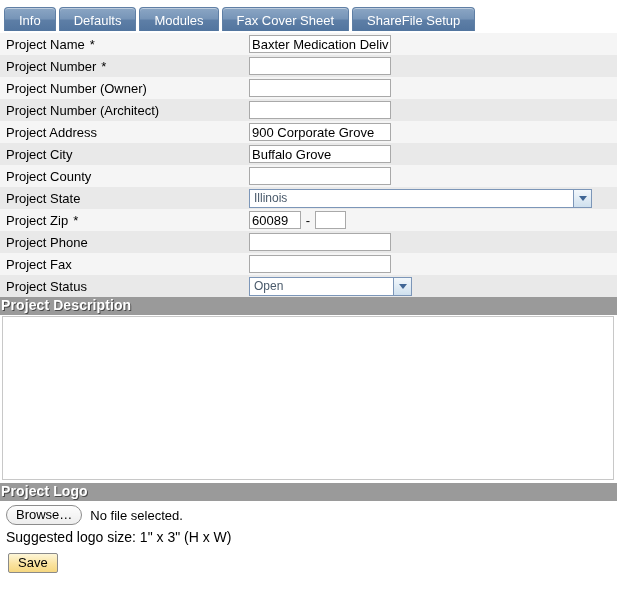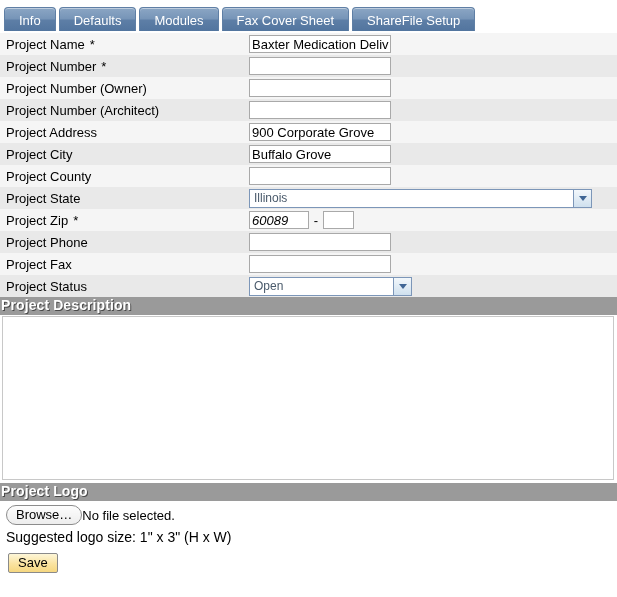--- a/index.html
+++ b/index.html
@@ -96,21 +96,21 @@
     box-sizing: border-box;
     border: 1px solid #a9a9a9;
     background: #ffffff;
     font-family: "Liberation Sans", sans-serif;
     font-size: 13px;
     color: #000;
     padding: 0 1px 0 2px;
     outline: none;
   }
   .w-std  { width: 142px; }
-  .w-zip  { width: 60px; font-style: italic; }
+  .w-zip  { width: 52px; }
   .w-zip4 { width: 31px; }
   .dash {
     display: inline-block;
     width: 14px;
     text-align: center;
     font-size: 13px;
   }
 
   
   .sel {
@@ -194,21 +194,21 @@
     box-sizing: border-box;
     border: 1px solid #8c8c8c;
     border-radius: 10px;
     background: linear-gradient(to bottom, #fdfdfd 0%, #ededed 100%);
     font-family: "Liberation Sans", sans-serif;
     font-size: 13px;
     color: #000;
     cursor: pointer;
   }
   .nofile {
-    margin-left: 0;
+    margin-left: 8px;
     font-size: 13px;
     color: #000;
   }
   .hint {
     padding: 4px 0 0 6px;
     font-size: 14px;
     color: #000;
   }
 
   

